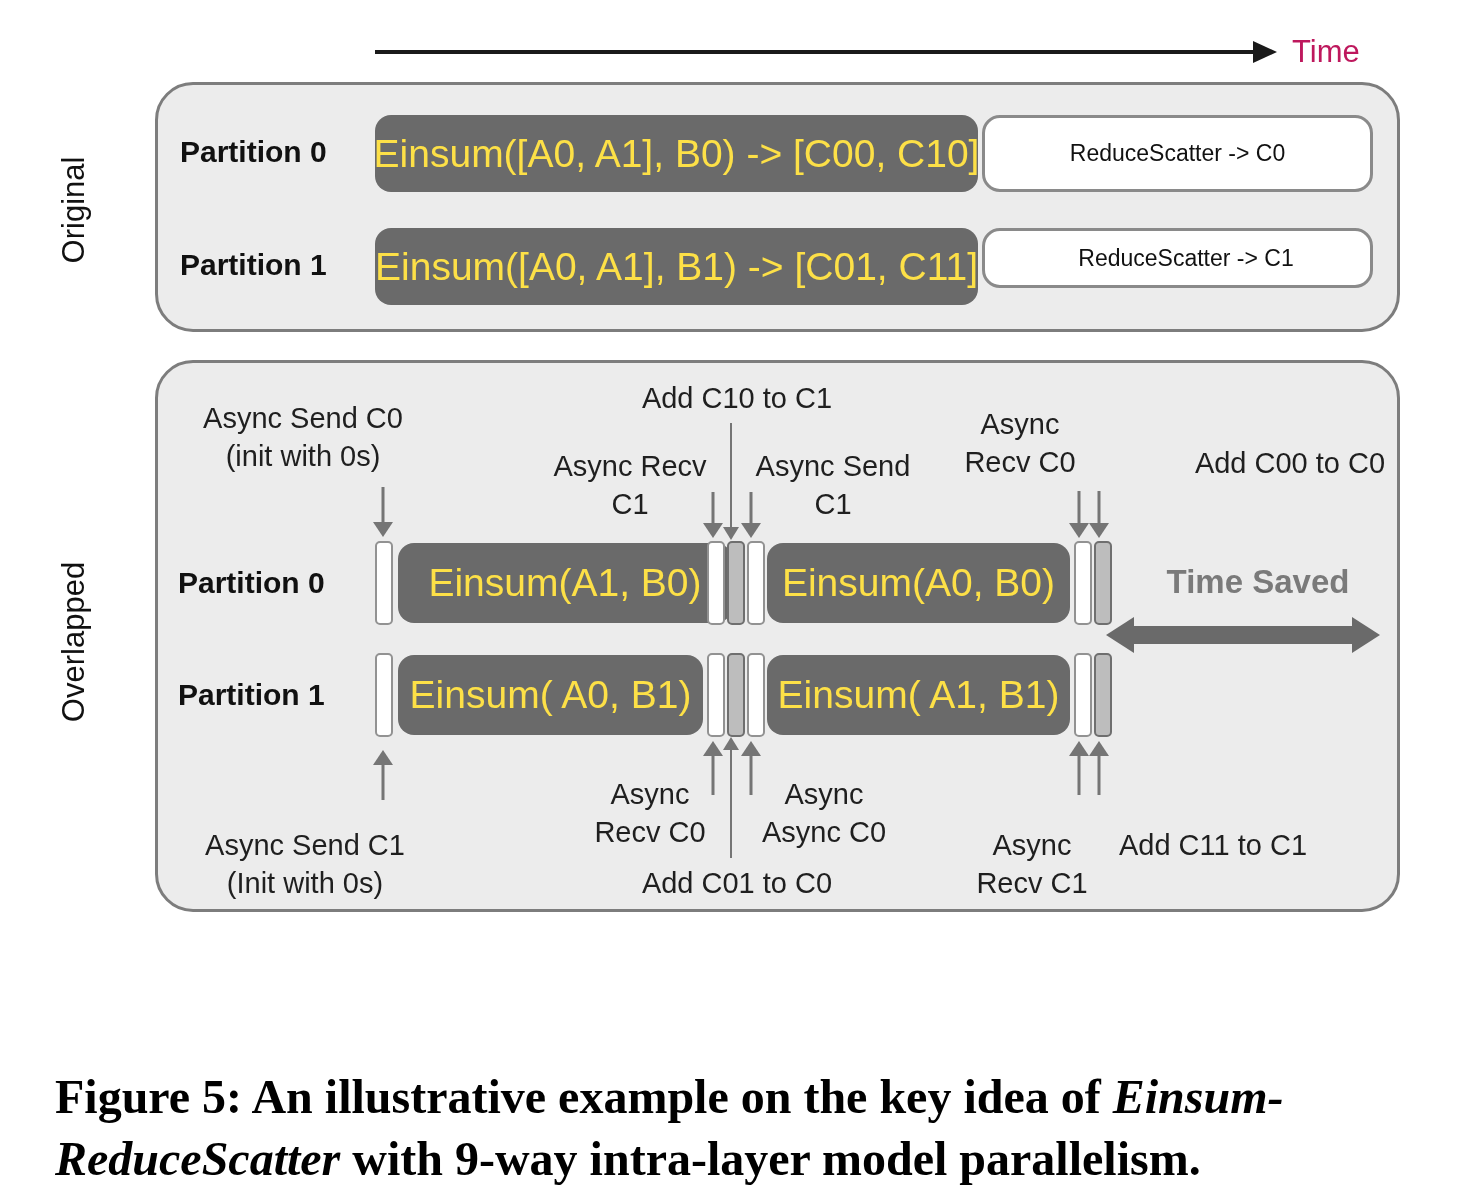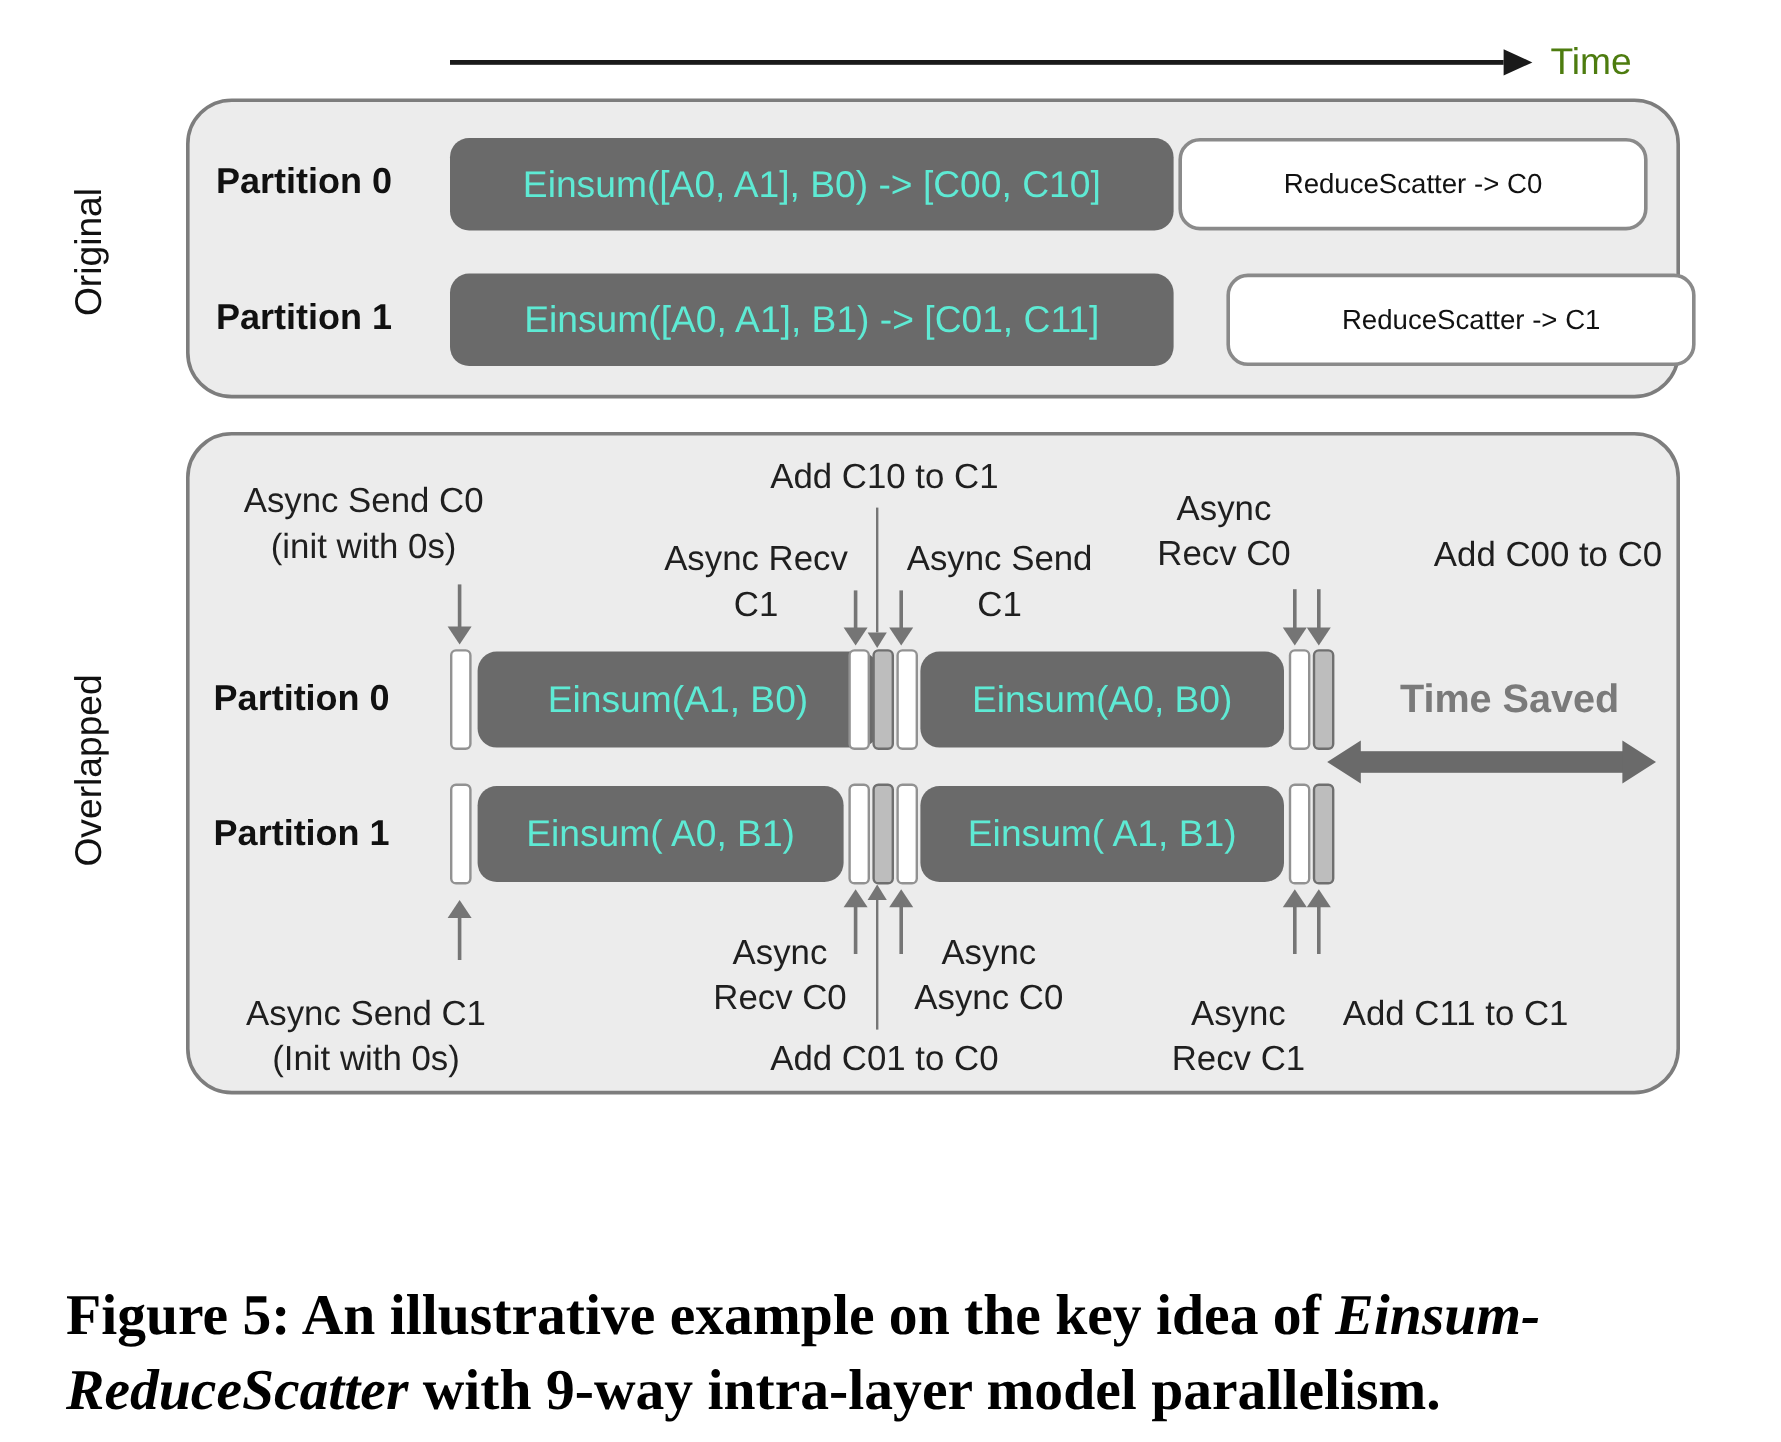--- a/index.html
+++ b/index.html
@@ -10,25 +10,25 @@
   .panel{position:absolute;background:#ececec;border:3px solid #7d7d7d;border-radius:38px;box-sizing:border-box;}
 
   
   .vlabel{position:absolute;width:320px;height:44px;text-align:center;font-size:31px;color:#111;
           transform:rotate(-90deg);}
 
   
   .time-line{position:absolute;left:375px;top:50px;width:878px;height:4px;background:#1a1a1a;}
   .time-head{position:absolute;left:1253px;top:41px;width:0;height:0;
              border-top:11px solid transparent;border-bottom:11px solid transparent;border-left:24px solid #1a1a1a;}
-  .time-label{position:absolute;left:1292px;top:34px;font-size:31px;color:#4d7c0f;}
-
-  
-  .darkbox{position:absolute;background:#6a6a6a;border-radius:16px;color:#5eead4;
-           display:flex;align-items:center;justify-content:center;font-size:31px;white-space:nowrap;}
+  .time-label{position:absolute;left:1292px;top:34px;font-size:31px;color:#be185d;}
+
+  
+  .darkbox{position:absolute;background:#6a6a6a;border-radius:16px;color:#fde047;
+           display:flex;align-items:center;justify-content:center;font-size:39px;white-space:nowrap;}
   .whitebox{position:absolute;background:#ffffff;border:3px solid #8a8a8a;border-radius:18px;color:#111;
             display:flex;align-items:center;justify-content:center;font-size:23px;white-space:nowrap;box-sizing:border-box;}
   .plabel{position:absolute;font-size:30px;font-weight:bold;color:#111;white-space:nowrap;}
 
   
   .sbar{position:absolute;width:18px;height:84px;background:#ffffff;border:2px solid #929292;
         border-radius:5px;box-sizing:border-box;}
   .sbar.gray{background:#bdbdbd;border-color:#6f6f6f;}
 
   
@@ -79,21 +79,21 @@
     <span>Einsum([A0, A1], B0) -&gt; [C00, C10]</span>
   </div>
   <div class="whitebox" style="left:982px;top:115px;width:391px;height:77px;">
     <span>ReduceScatter -&gt; C0</span>
   </div>
 
   <div class="plabel" style="left:180px;top:248px;">Partition 1</div>
   <div class="darkbox" style="left:375px;top:228px;width:603px;height:77px;">
     <span>Einsum([A0, A1], B1) -&gt; [C01, C11]</span>
   </div>
-  <div class="whitebox" style="left:1022px;top:228px;width:391px;height:77px;padding-left:17px;">
+  <div class="whitebox" style="left:982px;top:228px;width:391px;height:60px;padding-left:17px;">
     <span>ReduceScatter -&gt; C1</span>
   </div>
 
   <div class="panel" style="left:155px;top:360px;width:1245px;height:552px;"></div>
   <div class="vlabel" style="left:-82px;top:620px;">Overlapped</div>
 
   <div class="ann" style="left:303px;top:399px;">
     <div>Async Send C0</div>
     <div>(init with 0s)</div>
   </div>

